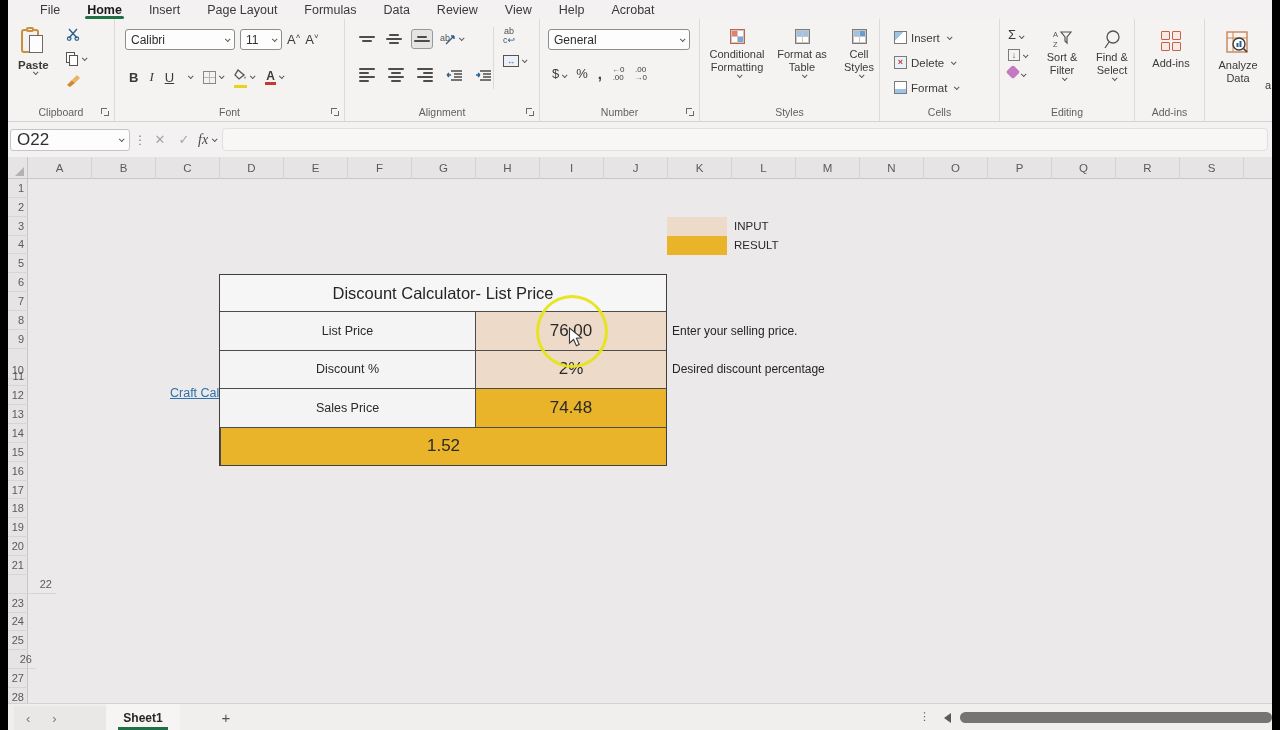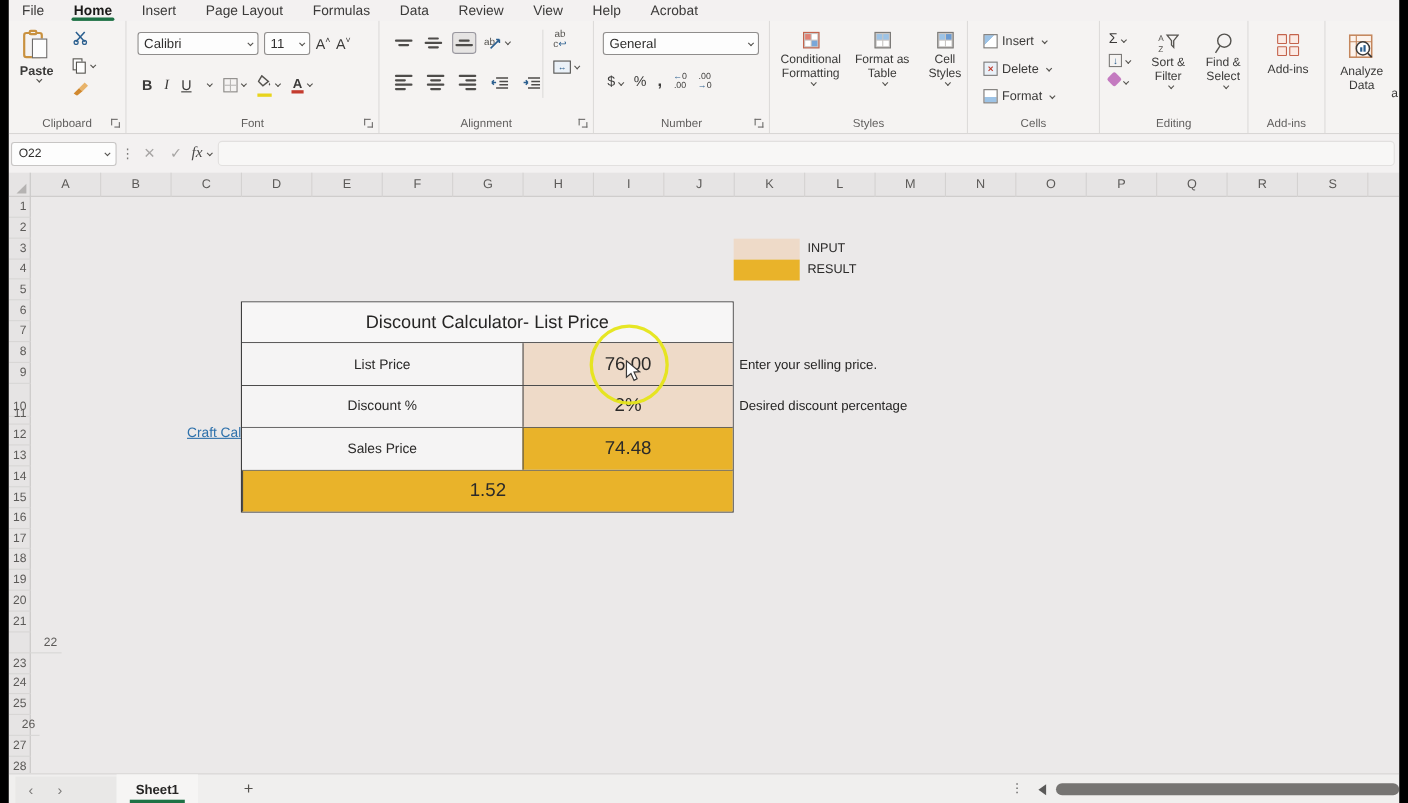--- a/index.html
+++ b/index.html
@@ -1,21 +1,21 @@
 <!DOCTYPE html>
 <html><head>
 <meta charset="utf-8">
 <style>
   * { margin:0; padding:0; box-sizing:border-box; }
   html,body { width:1280px; height:730px; overflow:hidden; }
   body { background:#000; font-family:"Liberation Sans", sans-serif; position:relative; }
   #app { position:absolute; left:8px; top:0; width:1264px; height:730px; background:#f3f1f1; overflow:hidden; }
 
   
-  #menubar { position:absolute; left:0; top:0; width:100%; height:19px; background:#f3f1f1; display:flex; align-items:center; padding-left:12px; gap:27px; }
+  #menubar { position:absolute; left:0; top:0; width:100%; height:19px; background:#f3f1f1; display:flex; align-items:center; padding-left:32px; gap:27px; }
   .mtab { font-size:12.5px; color:#3b3a39; cursor:default; position:relative; height:19px; display:flex; align-items:center; }
   .mtab.active { font-weight:bold; color:#1b1a19; }
   .mtab.active::after { content:""; position:absolute; left:-2px; right:-2px; bottom:0; height:3px; background:#1e7145; border-radius:2px; }
 
   
   #ribbon { position:absolute; left:0; top:19px; width:100%; height:103px; background:#f5f3f2; border-bottom:1px solid #d5d3d2; }
   .rgroup { position:absolute; top:0; height:102px; border-right:1px solid #ddlbda; }
   .rgroup { border-right:1px solid #dddbda; }
   .rg-label { position:absolute; bottom:3px; left:0; width:100%; text-align:center; font-size:10.5px; color:#615f5e; }
   .dlg { position:absolute; right:5px; bottom:5px; width:8px; height:8px; }
@@ -37,21 +37,21 @@
   .rowbtn { display:flex; align-items:center; gap:4px; font-size:11.5px; color:#3b3a39; height:19px; }
 
   
   .grid9 { width:15px; height:15px; border:1px solid #9a7f6d; display:grid; grid-template-columns:1fr 1fr; grid-template-rows:1fr 1fr; gap:1px; background:#c9c6c4; padding:1px; }
   .grid9 b { background:#fff; }
   .sq-or { width:20px; height:20px; display:grid; grid-template-columns:1fr 1fr; grid-template-rows:1fr 1fr; gap:2px; }
   .sq-or b { border:1.6px solid #c4634c; border-radius:1px; background:#fbeae4; }
 
   
   #fbar { position:absolute; left:0; top:122px; width:100%; height:35px; background:#f3f1f1; display:flex; align-items:center; padding:0 4px 0 2px; gap:4px; }
-  #namebox { width:96px; height:22px; background:#fdfdfd; border:1px solid #c7c5c4; border-radius:3px; display:flex; align-items:center; font-size:11px; color:#2f2e2d; padding:0 6px; }
+  #namebox { width:120px; height:22px; background:#fdfdfd; border:1px solid #c7c5c4; border-radius:3px; display:flex; align-items:center; font-size:17px; color:#2f2e2d; padding:0 6px; }
   #namebox .chev { margin-left:auto; }
   .fb-dots { color:#7d7b7a; font-size:12px; letter-spacing:0; }
   .fb-btn { color:#a7a5a4; font-size:13px; width:20px; text-align:center; }
   .fb-fx { font-family:"Liberation Serif", serif; font-style:italic; font-size:14px; color:#4a4948; }
   #fbinput { flex:1; height:23px; background:#f8f7f6; border:1px solid #e2e0df; border-radius:4px; }
 
   
   #colhead { position:absolute; left:0; top:157px; width:100%; height:22px; background:#e6e4e4; border-bottom:1px solid #c9c7c6; }
   #gutter-corner { position:absolute; left:0; top:0; width:20px; height:22px; border-right:1px solid #c9c7c6; }
   #gutter-corner::after { content:""; position:absolute; right:3px; bottom:3px; border-left:9px solid transparent; border-bottom:9px solid #b5b3b2; }

